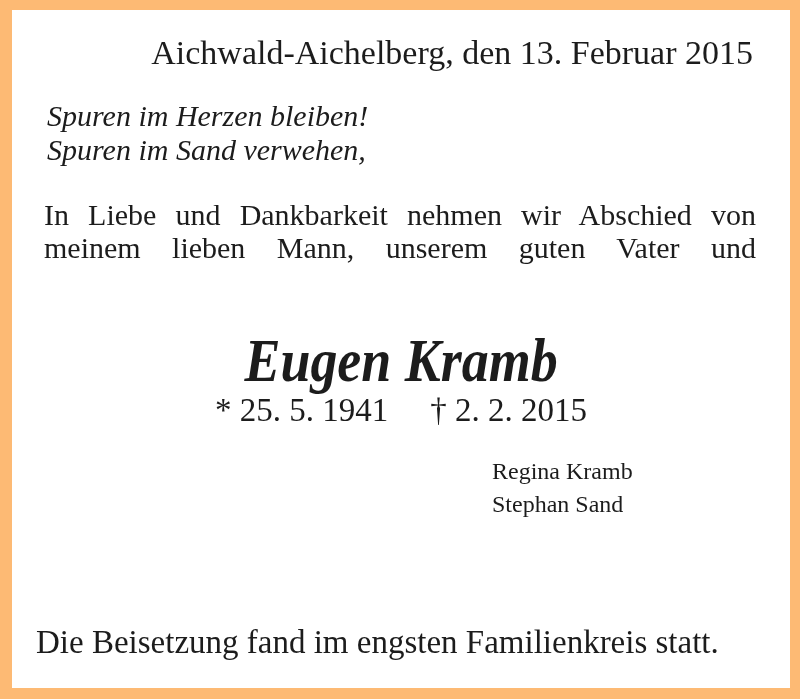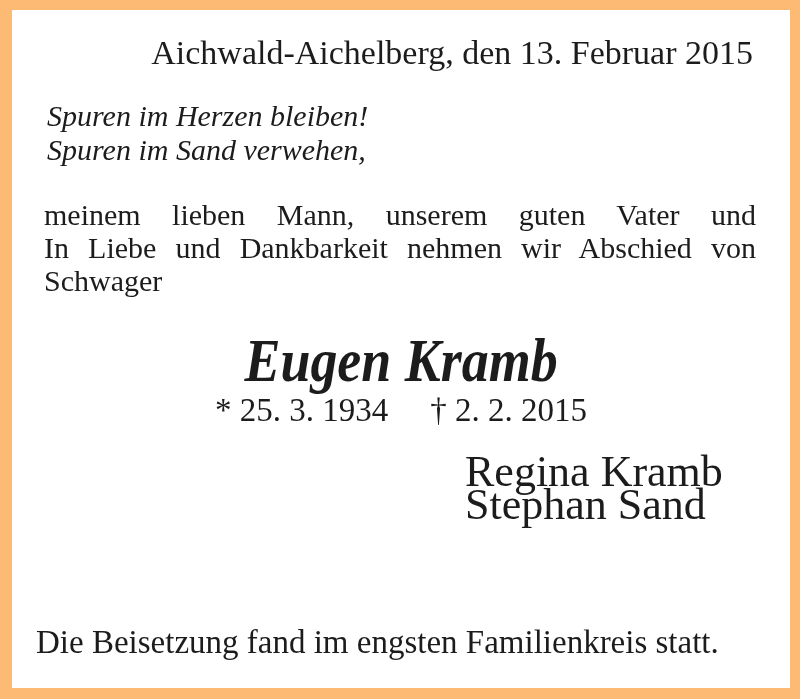--- a/index.html
+++ b/index.html
@@ -80,23 +80,23 @@
     text-align: center;
     font-size: 33px;
     line-height: 38px;
     white-space: nowrap;
   }
   .life-dates .death {
     margin-left: 42px;
   }
   .mourners {
     position: absolute;
-    left: 453px;
+    left: 480px;
     top: 445px;
-    font-size: 44px;
+    font-size: 24px;
     line-height: 33.4px;
     white-space: nowrap;
   }
   .closing {
     position: absolute;
     left: 24px;
     top: 612px;
     font-size: 33px;
     line-height: 40px;
     white-space: nowrap;
@@ -109,31 +109,30 @@
   <div class="sheet" style="background: rgb(255, 255, 255); color: rgb(28, 28, 28);">
 
     <div class="dateline">Aichwald-Aichelberg, den 13. Februar 2015</div>
 
     <div class="epigraph">
       <div>Spuren im Herzen bleiben!</div>
       <div>Spuren im Sand verwehen,</div>
     </div>
 
     <div class="intro">
+      <div class="full">In Liebe und Dankbarkeit nehmen wir Abschied von</div>
       <div class="full">meinem lieben Mann, unserem guten Vater und</div>
-      <div class="full">In Liebe und Dankbarkeit nehmen wir Abschied von</div>
-      <div>Schwager</div>
     </div>
 
     <div class="deceased">
       <span class="squeeze">Eugen Kramb</span>
     </div>
 
     <div class="life-dates">
-      <span class="birth">* 25. 3. 1934</span><span class="death">† 2. 2. 2015</span>
+      <span class="birth">* 25. 5. 1941</span><span class="death">† 2. 2. 2015</span>
     </div>
 
     <div class="mourners">
       <div>Regina Kramb</div>
       <div>Stephan Sand</div>
     </div>
 
     <div class="closing">Die Beisetzung fand im engsten Familienkreis statt.</div>
 
   </div>

